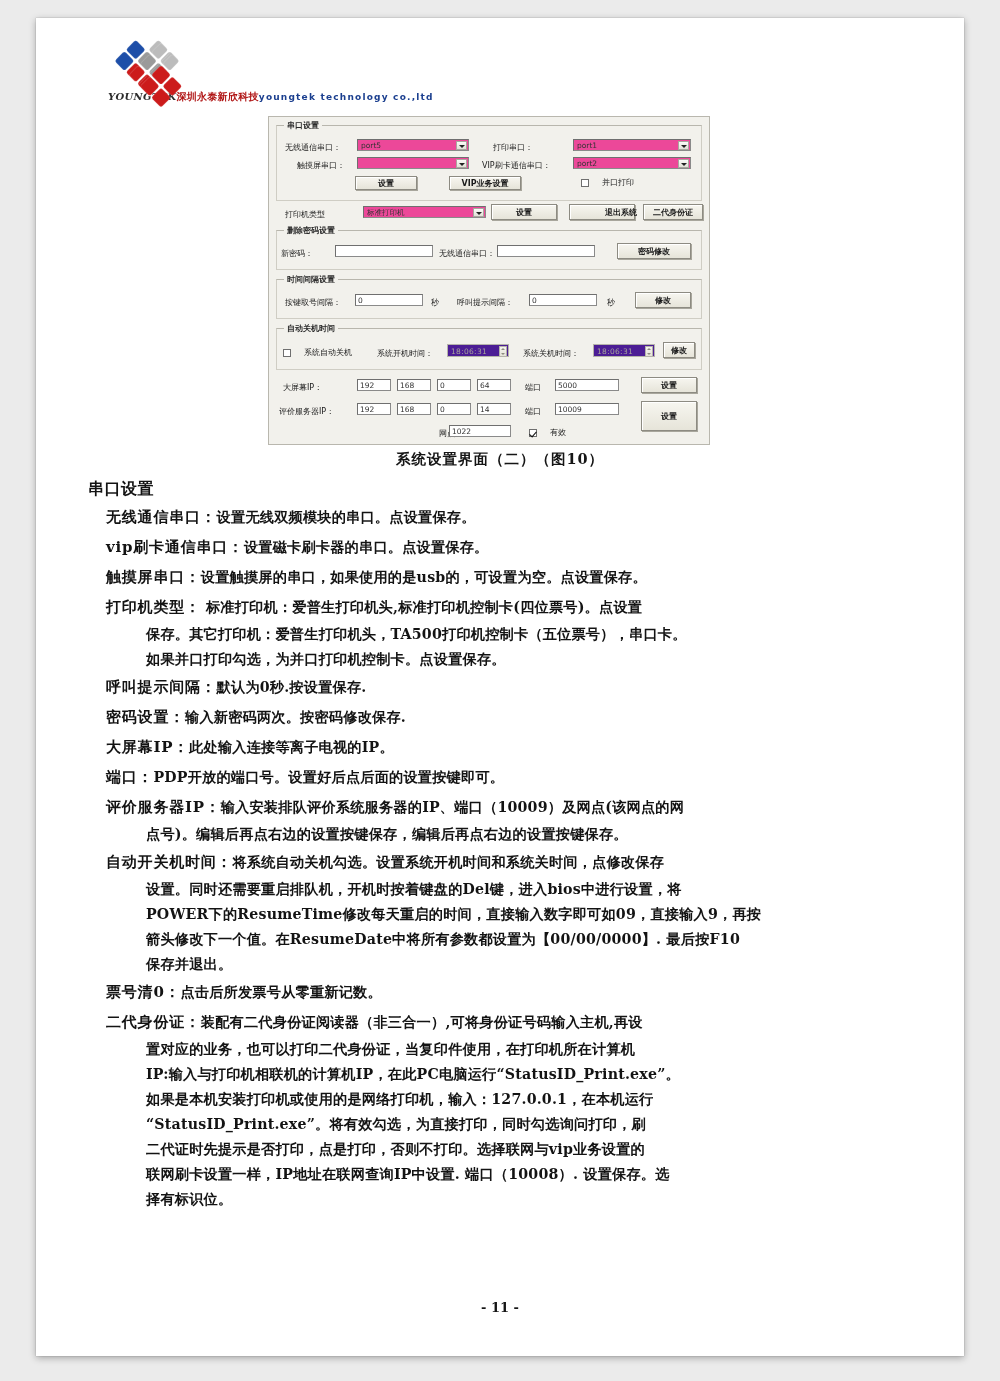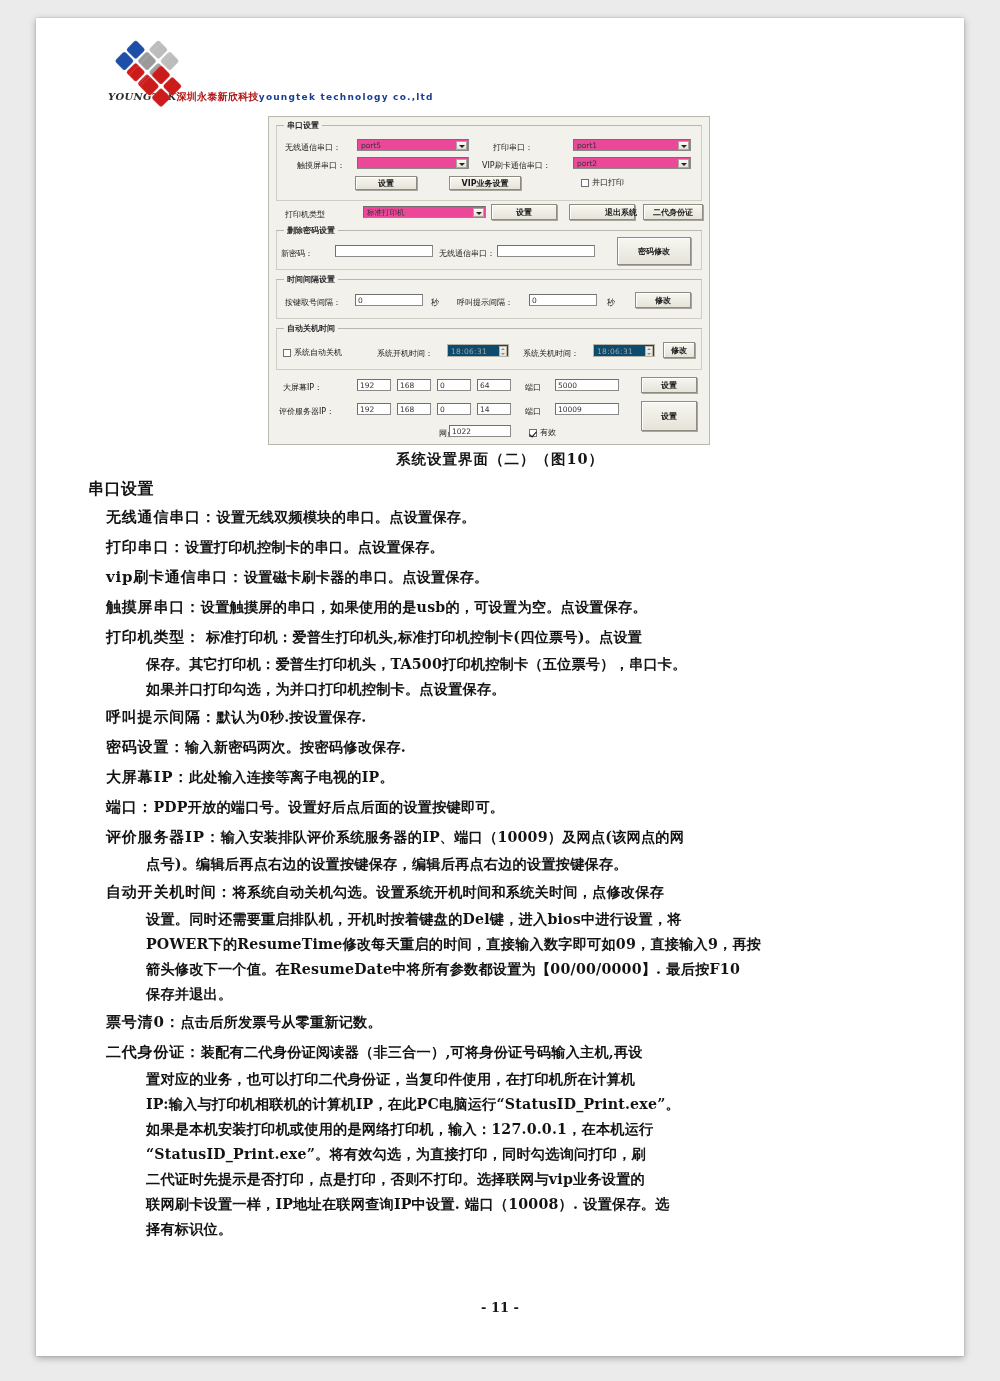--- a/index.html
+++ b/index.html
@@ -194,21 +194,21 @@
     align-items: center;
     justify-content: center;
     white-space: nowrap;
   }
   .chk {
     position: absolute;
     font-size: 8px;
     white-space: nowrap;
     display: flex;
     align-items: center;
-    gap: 3px;
+    gap: 13px;
     color: #1a1a1a;
   }
   .chk .box {
     width: 8px;
     height: 8px;
     background: #ffffff;
     border: 1px solid #6f6f6f;
     box-sizing: border-box;
     position: relative;
     flex: none;
@@ -219,21 +219,21 @@
     left: 1px;
     top: 0px;
     width: 3px;
     height: 6px;
     border: solid #111;
     border-width: 0 1.4px 1.4px 0;
     transform: rotate(42deg);
   }
   .spin {
     position: absolute;
-    background: #0c4a6e;
+    background: #4c1d95;
     border: 1px solid #b5b3aa;
     height: 13px;
     box-sizing: border-box;
   }
   .spin .val {
     position: absolute;
     left: 3px;
     top: 2px;
     font-size: 7.5px;
     color: #a7a59b;
@@ -405,21 +405,21 @@
       <div class="grp" style="left:7px; top:113px; width:424px; height:38px;">
         <span class="grp-title">删除密码设置</span>
         <span class="lbl" style="left:4px; top:17px;">新密码：</span>
         <div class="txt" style="left:58px; top:14px; width:98px;">
           <span class="val"></span>
         </div>
         <span class="lbl" style="left:162px; top:17px;">无线通信串口：</span>
         <div class="txt" style="left:220px; top:14px; width:98px;">
           <span class="val"></span>
         </div>
-        <div class="btn" style="left:340px; top:6px; width:74px; height:28px;">密码修改</div>
+        <div class="btn" style="left:340px; top:12px; width:74px; height:16px;">密码修改</div>
       </div>
 
       <div class="grp" style="left:7px; top:162px; width:424px; height:38px;">
         <span class="grp-title">时间间隔设置</span>
         <span class="lbl" style="left:8px; top:17px;">按键取号间隔：</span>
         <div class="txt" style="left:78px; top:14px; width:68px;">
           <span class="val">0</span>
         </div>
         <span class="lbl" style="left:154px; top:17px;">秒</span>
         <span class="lbl" style="left:180px; top:17px;">呼叫提示间隔：</span>
@@ -496,21 +496,20 @@
         <span>有效</span>
       </div>
     </div>
 
     <div class="caption">系统设置界面（二）（图10）</div>
 
     <div class="body-text">
       <div class="h-sec">串口设置</div>
       <div id="entries-host">
           <div class="entry"><span class="term">无线通信串口：</span><span class="desc">设置无线双频模块的串口。点设置保存。</span></div>
-          <div class="entry"><span class="term">打印串口：</span><span class="desc">设置打印机控制卡的串口。点设置保存。</span></div>
           <div class="entry"><span class="term">vip刷卡通信串口：</span><span class="desc">设置磁卡刷卡器的串口。点设置保存。</span></div>
           <div class="entry"><span class="term">触摸屏串口：</span><span class="desc">设置触摸屏的串口，如果使用的是usb的，可设置为空。点设置保存。</span></div>
           <div class="entry"><span class="term">打印机类型：</span><span class="desc"> 标准打印机：爱普生打印机头,标准打印机控制卡(四位票号)。点设置</span></div>
           <div class="cont">保存。其它打印机：爱普生打印机头，TA500打印机控制卡（五位票号），串口卡。</div>
           <div class="cont">如果并口打印勾选，为并口打印机控制卡。点设置保存。</div>
           <div class="entry"><span class="term">呼叫提示间隔：</span><span class="desc">默认为0秒.按设置保存.</span></div>
           <div class="entry"><span class="term">密码设置：</span><span class="desc">输入新密码两次。按密码修改保存.</span></div>
           <div class="entry"><span class="term">大屏幕IP：</span><span class="desc">此处输入连接等离子电视的IP。</span></div>
           <div class="entry"><span class="term">端口：</span><span class="desc">PDP开放的端口号。设置好后点后面的设置按键即可。</span></div>
           <div class="entry"><span class="term">评价服务器IP：</span><span class="desc">输入安装排队评价系统服务器的IP、端口（10009）及网点(该网点的网</span></div>

